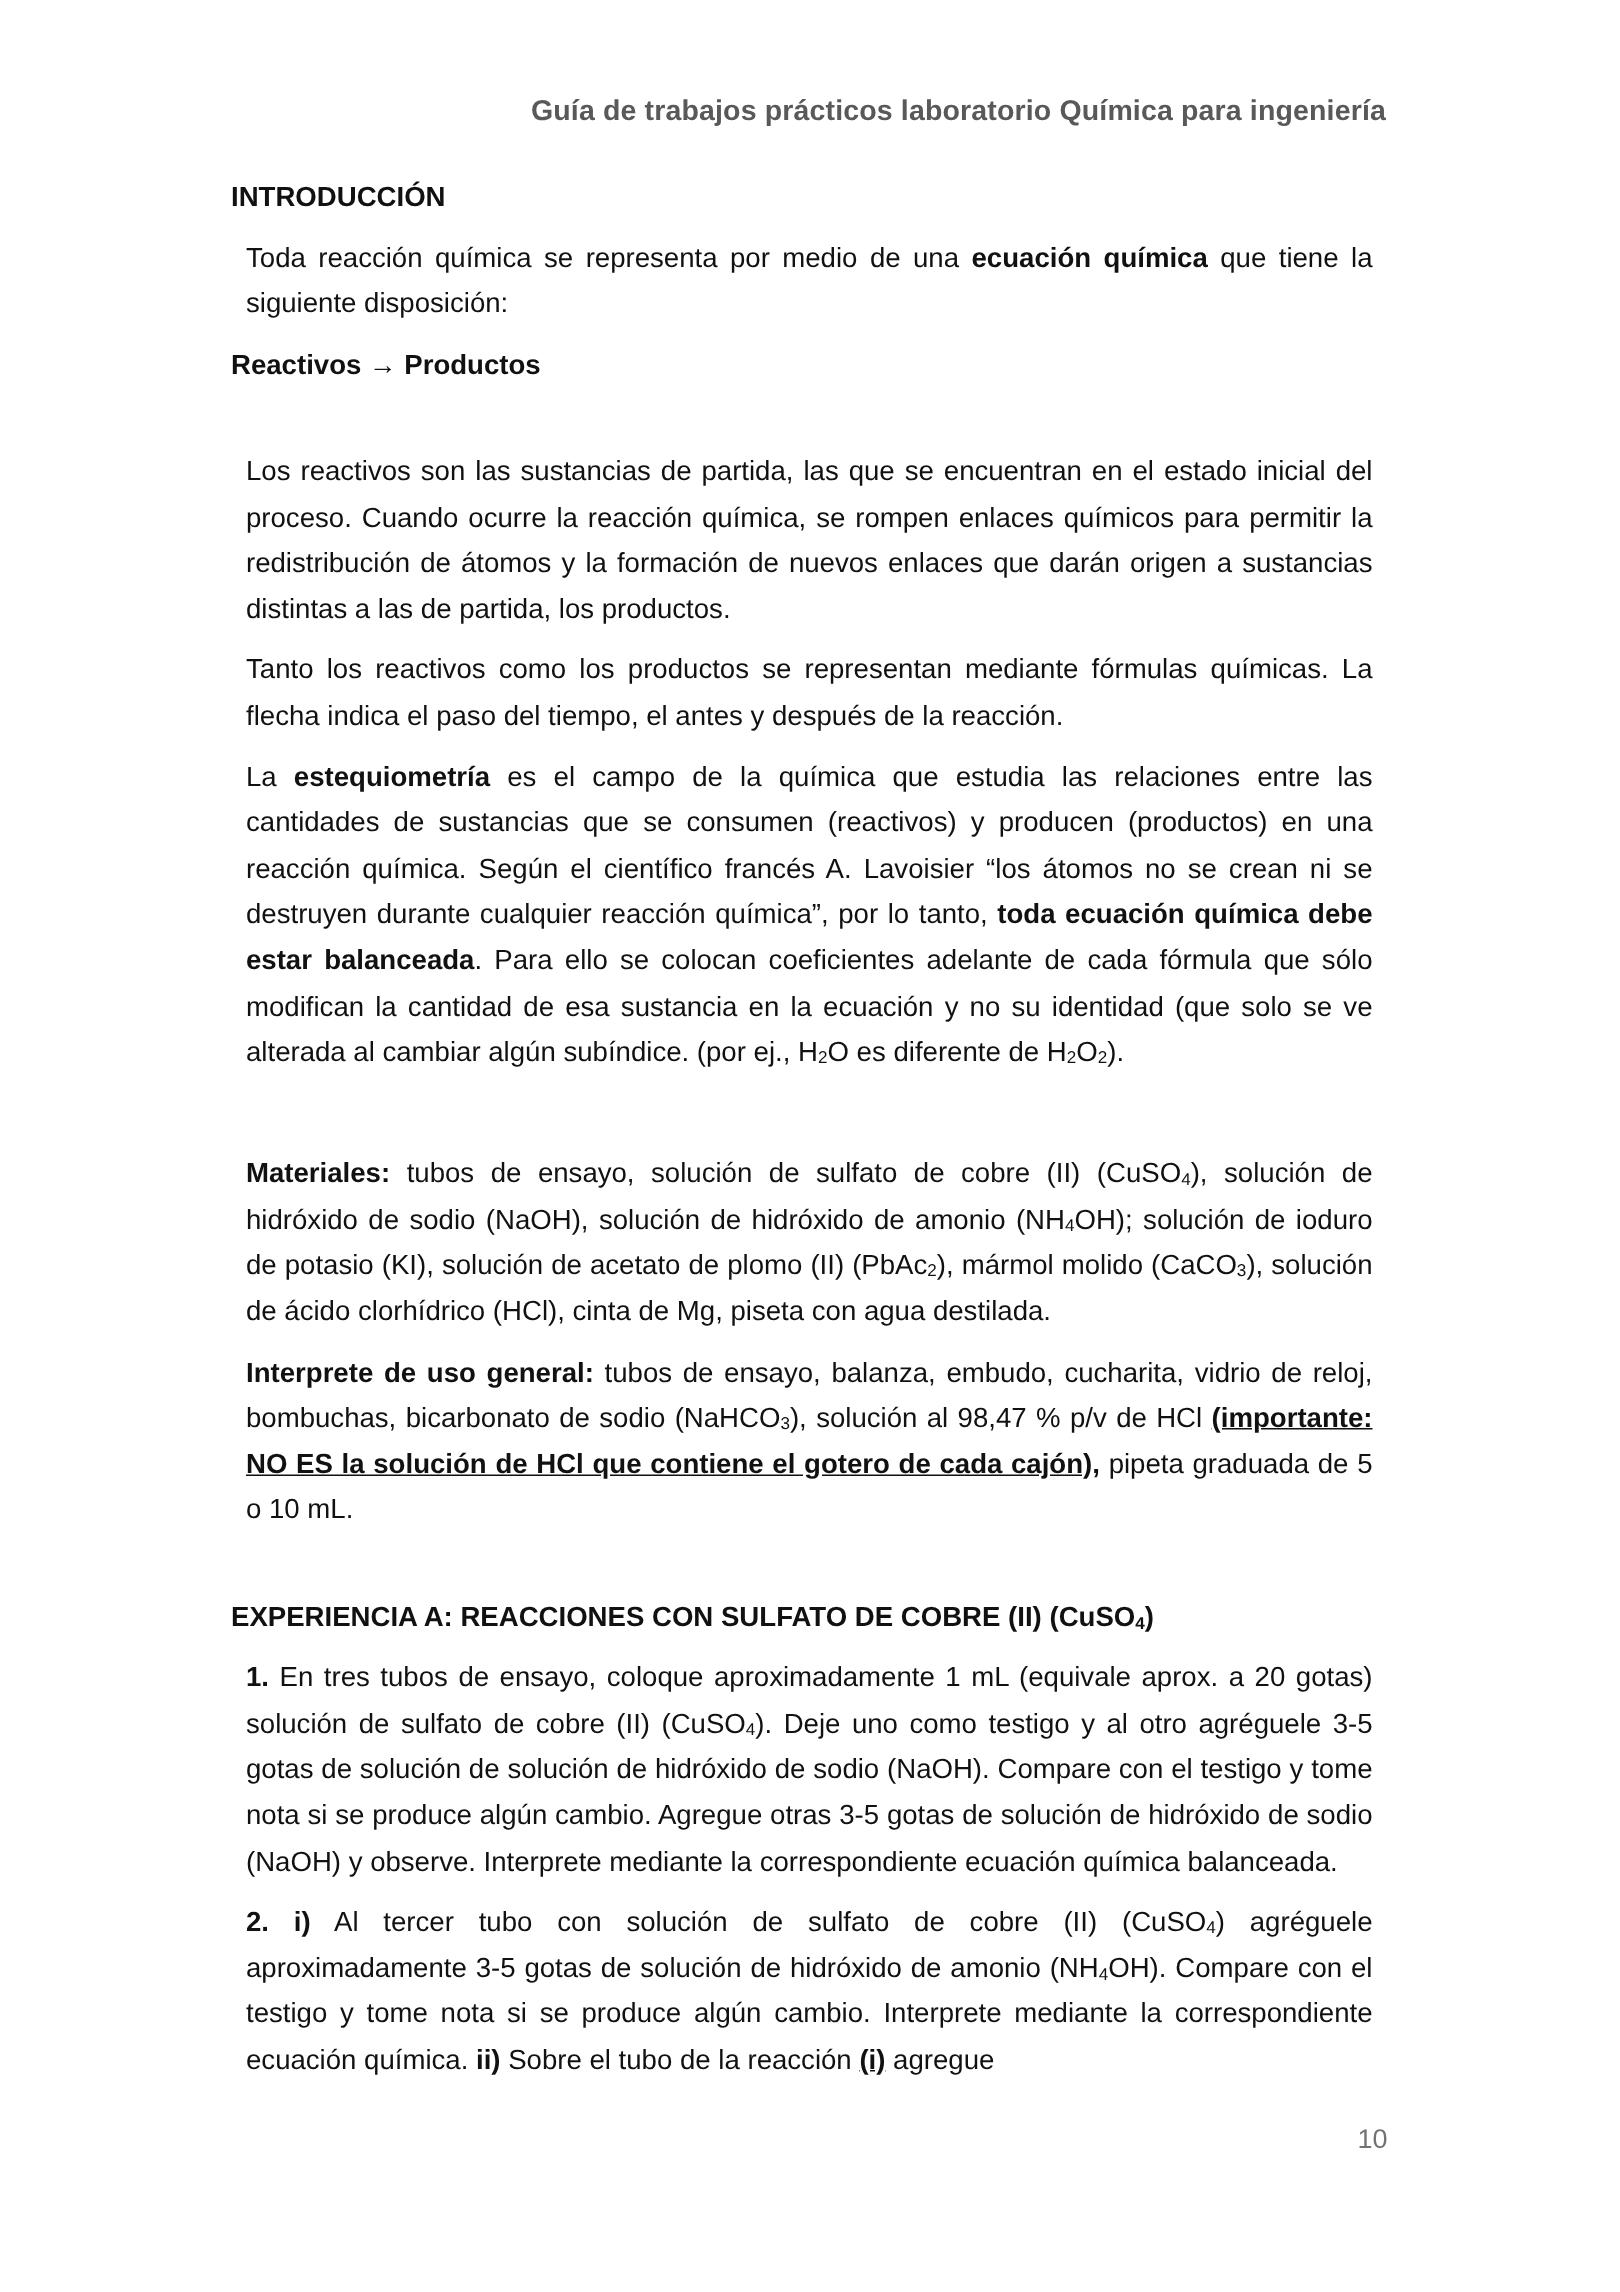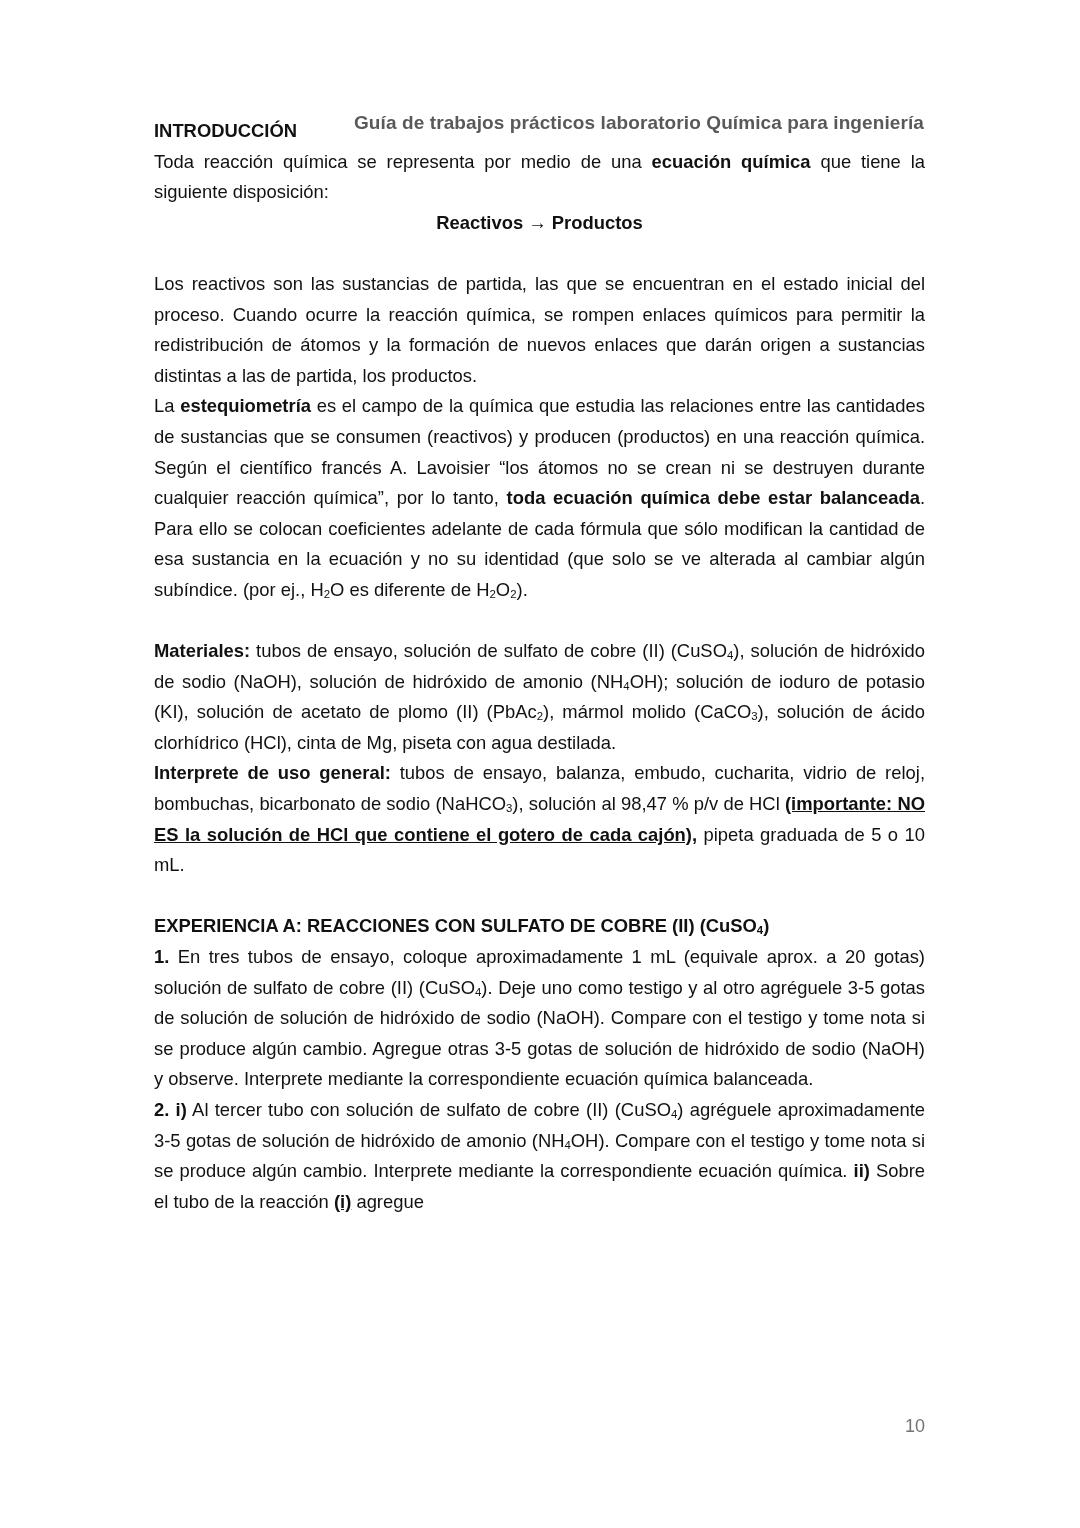--- a/index.html
+++ b/index.html
@@ -16,34 +16,33 @@
       color: #111111;
     }
     .header {
       position: absolute;
       top: 64px;
       right: 156px;
       font-size: 19px;
       font-weight: bold;
       color: #595959;
       letter-spacing: 0.1px;
-      margin-top: 48px;
     }
     .content {
       position: absolute;
       left: 154px;
       top: 116px;
       width: 771px;
       font-size: 18.4px;
       line-height: 30.6px;
     }
-    .p { margin: 0; text-align: justify; }
+    .p { margin: 10px; text-align: justify; }
     .heading { margin: 0; font-weight: bold; }
     .italic-heading { }
-    .center { text-align: center; font-weight: bold; margin: 0; }
+    .center { font-weight: bold; margin: 0; }
     .gap { height: 30.6px; }
     sub { font-size: 0.62em; vertical-align: -0.15em; line-height: 0; }
     .u { text-decoration: underline; }
     b { font-weight: bold; }
     .page-number {
       position: absolute;
       top: 1416px;
       right: 155px;
       font-size: 18px;
       color: #737373;
@@ -59,20 +58,21 @@
   <p class="heading">INTRODUCCIÓN</p>
 
   <p class="p"><span>Toda reacción química se representa por medio de una </span><b>ecuación química</b><span> que tiene la siguiente disposición:</span></p>
 
   <p class="center">Reactivos → Productos</p>
 
   <div class="gap"></div>
 
   <p class="p">Los reactivos son las sustancias de partida, las que se encuentran en el estado inicial del proceso. Cuando ocurre la reacción química, se rompen enlaces químicos para permitir la redistribución de átomos y la formación de nuevos enlaces que darán origen a sustancias distintas a las de partida, los productos.</p>
 
+  <p class="p">Tanto los reactivos como los productos se representan mediante fórmulas químicas. La flecha indica el paso del tiempo, el antes y después de la reacción.</p>
 
   <p class="p"><span>La </span><b>estequiometría</b><span> es el campo de la química que estudia las relaciones entre las cantidades de sustancias que se consumen (reactivos) y producen (productos) en una reacción química. Según el científico francés A. Lavoisier “los átomos no se crean ni se destruyen durante cualquier reacción química”, por lo tanto, </span><b>toda ecuación química debe estar balanceada</b><span>. Para ello se colocan coeficientes adelante de cada fórmula que sólo modifican la cantidad de esa sustancia en la ecuación y no su identidad (que solo se ve alterada al cambiar algún subíndice. (por ej., H</span><sub>2</sub><span>O es diferente de H</span><sub>2</sub><span>O</span><sub>2</sub><span>).</span></p>
 
   <div class="gap"></div>
 
 
   <p class="p"><b>Materiales:</b><span> tubos de ensayo, solución de sulfato de cobre (II) (CuSO</span><sub>4</sub><span>), solución de hidróxido de sodio (NaOH), solución de hidróxido de amonio (NH</span><sub>4</sub><span>OH); solución de ioduro de potasio (KI), solución de acetato de plomo (II) (PbAc</span><sub>2</sub><span>), mármol molido (CaCO</span><sub>3</sub><span>), solución de ácido clorhídrico (HCl), cinta de Mg, piseta con agua destilada.</span></p>
 
   <p class="p"><b>Interprete de uso general:</b><span> tubos de ensayo, balanza, embudo, cucharita, vidrio de reloj, bombuchas, bicarbonato de sodio (NaHCO</span><sub>3</sub><span>), solución al 98,47 % p/v de HCl </span><b class="u">(importante: NO ES la solución de HCl que contiene el gotero de cada cajón),</b><span> pipeta graduada de 5 o 10 mL.</span></p>
 

